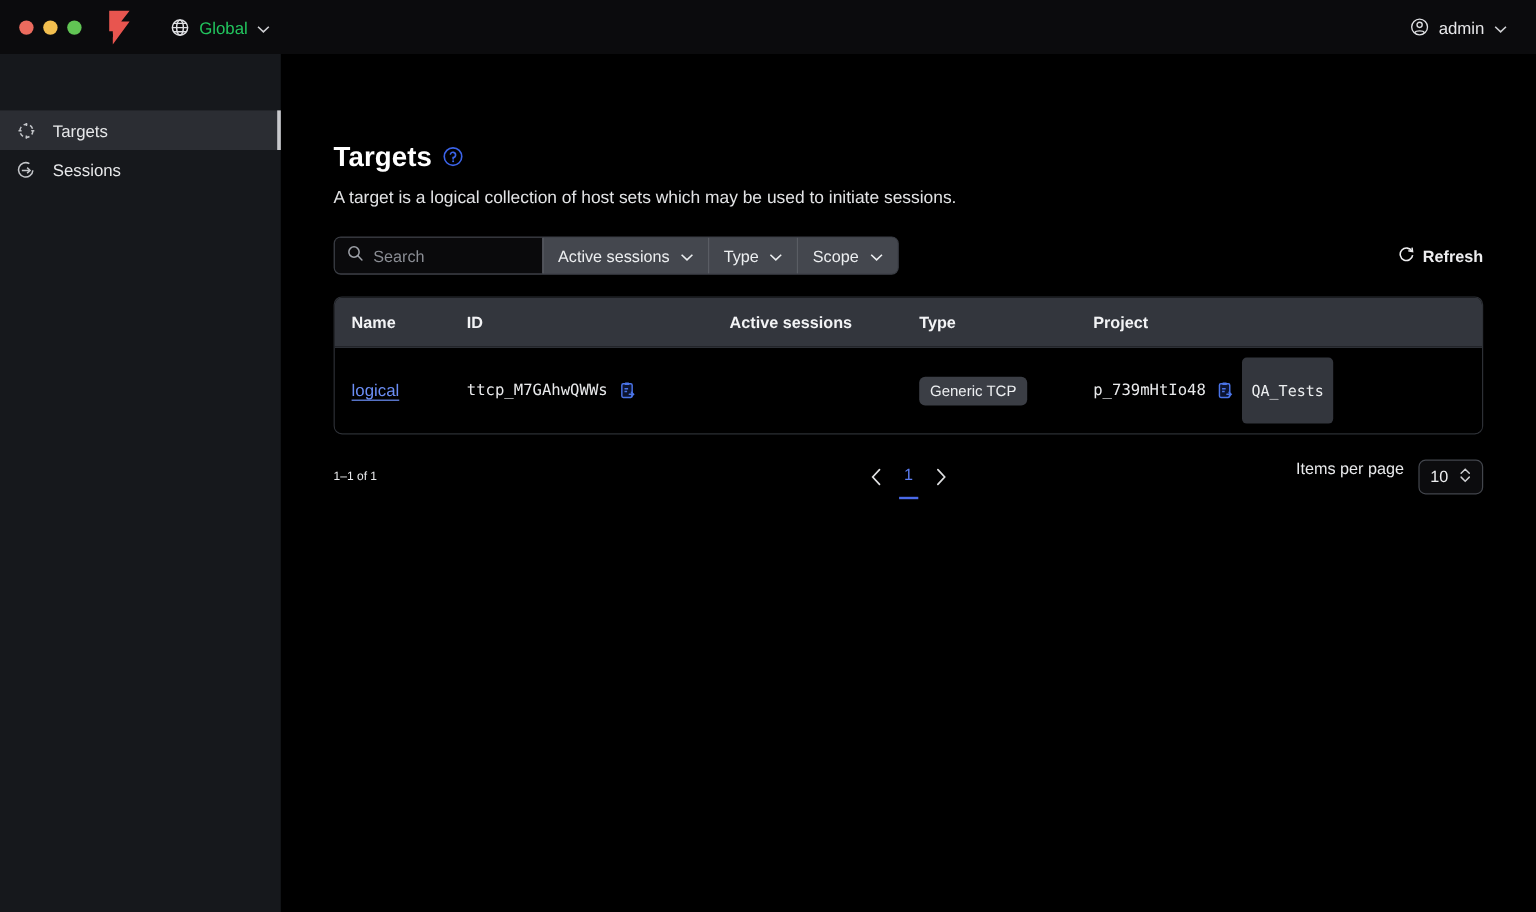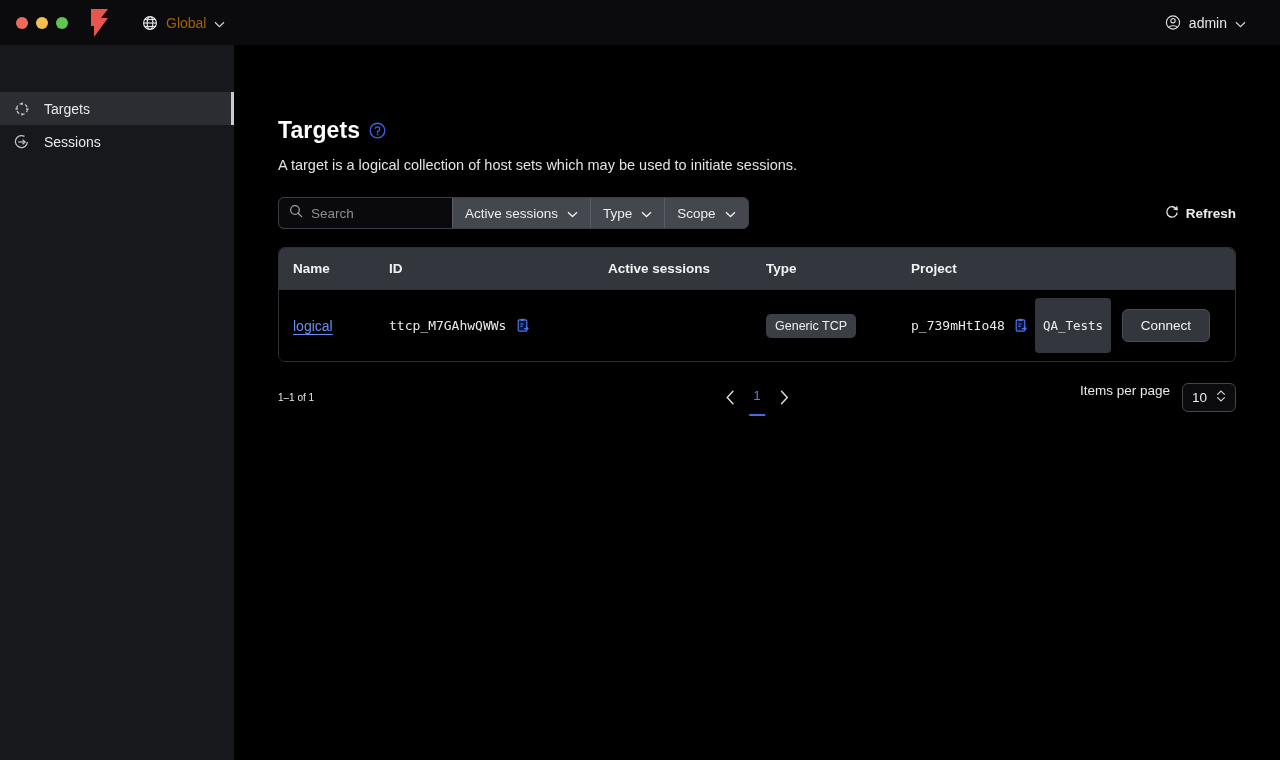--- a/index.html
+++ b/index.html
@@ -25,26 +25,26 @@
   .dot.yellow { background: #f3bf4f; }
   .dot.green { background: #61c554; }
 
   .brand { width: 30px; height: 30px; display: flex; align-items: center; justify-content: center; margin-right: 18px; }
 
   .scope-picker {
     display: flex; align-items: center; gap: 8px;
     color: #e8e8ea; font-size: 14px;
     padding: 5px 8px; border-radius: 5px; cursor: default;
   }
-  .scope-picker .label { font-size: 14px; color: #a16207; text-align: right; }
+  .scope-picker .label { font-size: 14px; color: #22c55e; text-align: right; }
 
   .chev { display: inline-block; }
 
   .user-menu {
-    position: absolute; right: 34px; top: 50%; transform: translateY(-50%);
+    position: absolute; right: 24px; top: 50%; transform: translateY(-50%);
     display: flex; align-items: center; gap: 8px;
     color: #e8e8ea; font-size: 14px;
   }
 
   
   .body { flex: 1; display: flex; min-height: 0; }
 
   .sidebar {
     width: 234px; min-width: 234px;
     background: #16181c;
@@ -398,23 +398,20 @@
                       <line x1="5.4" y1="6" x2="8.4" y2="6"></line>
                       <line x1="5.4" y1="8.3" x2="7.6" y2="8.3"></line>
                       <path d="M9.4 10.6 L12.6 10.6 M11.2 8.9 L13 10.6 L11.2 12.3" stroke-linecap="round"></path>
                     </svg>
                   </span>
                 </div>
                 <span class="badge-scope">QA_Tests</span>
               </div>
             </div>
 
-            <div class="c-act">
-              <button class="connect-btn">Connect</button>
-            </div>
           </div>
         </div>
 
         <div class="pagination">
           <span class="page-count">1–1 of 1</span>
 
           <div class="pager">
             <span class="pager-arrow">
               <svg width="10" height="15" viewBox="0 0 10 15" fill="none" stroke="#dfe0e2" stroke-width="1.4">
                 <path d="M7.7 1.3 L2 7.5 L7.7 13.7" stroke-linecap="round"></path>

